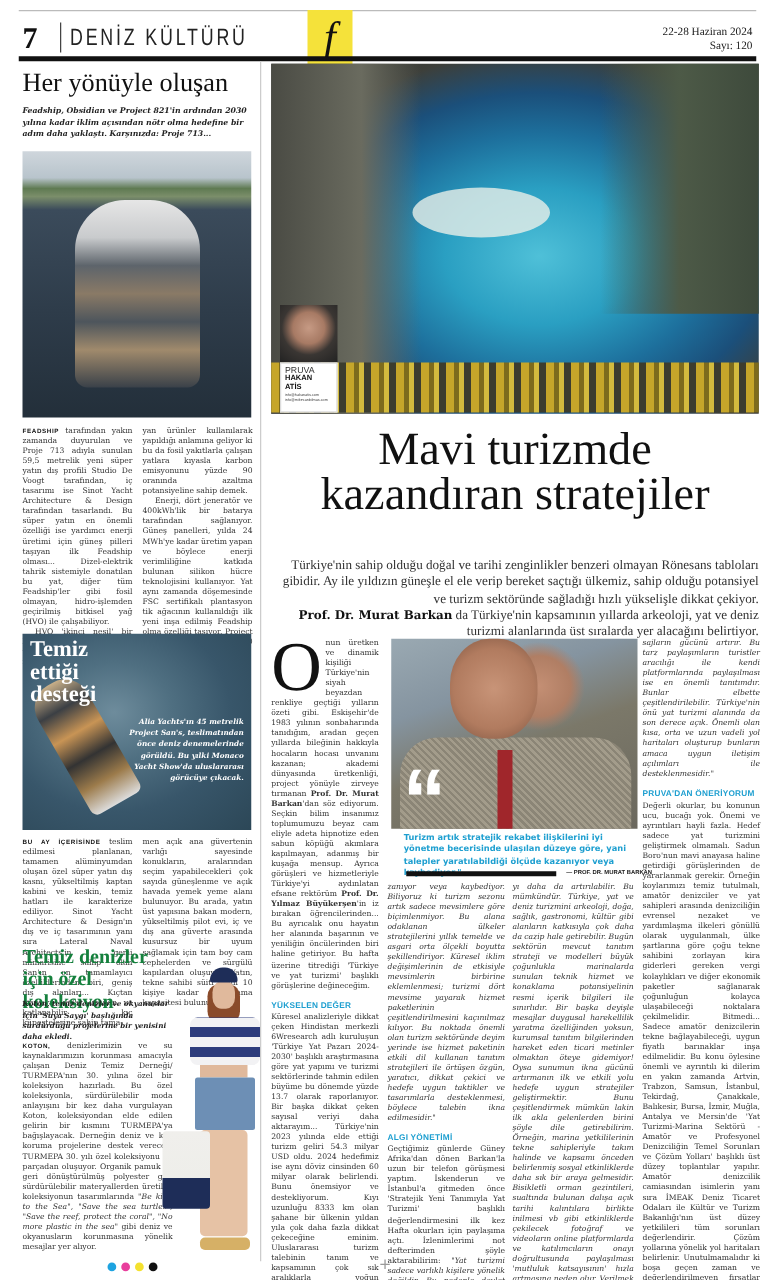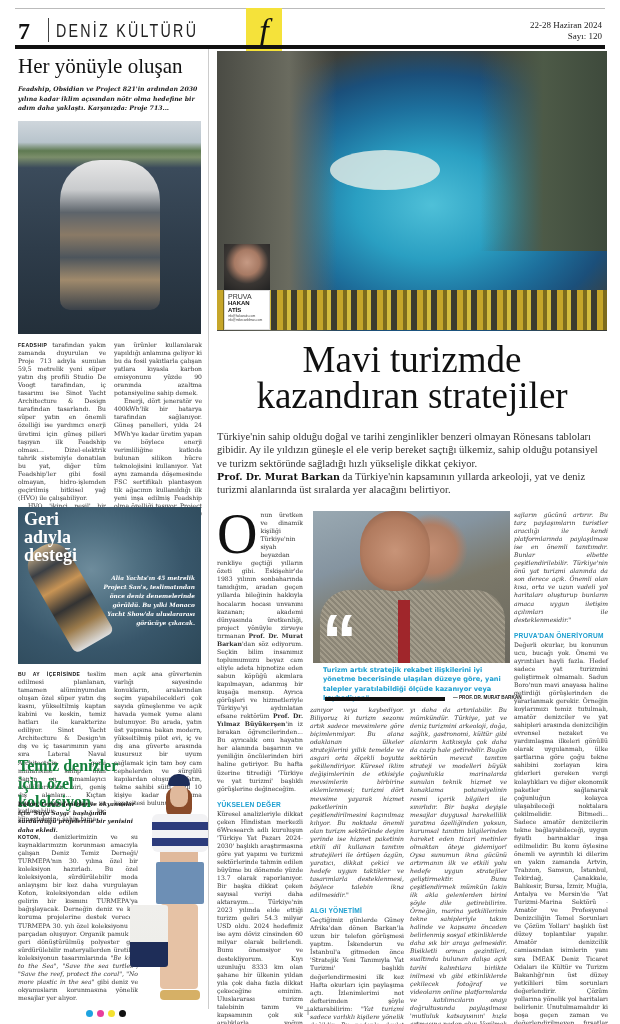--- a/index.html
+++ b/index.html
@@ -45,21 +45,21 @@
 .m-face{left:170px;top:785px;width:18px;height:22px;background:#e0b99c;border-radius:40%}
 .m-hair{left:166px;top:788px;width:26px;height:30px;background:#8a4b2a;border-radius:30%;z-index:0}
 .m-shirt{left:152px;top:814px;width:56px;height:38px;background:repeating-linear-gradient(180deg,#f2f2f4 0 8px,#2d3c7c 8px 16px);border-radius:6px}
 .m-midriff{left:160px;top:852px;width:38px;height:10px;background:#e0b99c}
 .m-shorts{left:156px;top:862px;width:48px;height:42px;background:#6d8fb5;border-radius:2px}
 .m-legs{left:160px;top:904px;width:38px;height:85px;background:#e6c2a5;border-radius:4px}
 .m-bag{left:130px;top:905px;width:38px;height:62px;background:linear-gradient(180deg,#f0efec 0%,#eeeeea 60%,#1e2d58 60%,#1e2d58 100%);border-radius:3px}
 .m-shoes{left:160px;top:990px;width:40px;height:10px;background:#d6b066;border-radius:4px}
 .cmyk{top:1010px;width:7px;height:7px;border-radius:50%}
 .h-main{left:217px;top:342px;width:390px;text-align:center;font-family:"Liberation Serif",serif;font-size:37px;line-height:36px;color:#111;font-weight:300}
-.standfirst-m{left:217px;top:430px;width:390px;text-align:left;font-family:"Liberation Serif",serif;font-size:10.5px;line-height:13.3px;color:#333}
+.standfirst-m{left:217px;top:446px;width:390px;text-align:right;font-family:"Liberation Serif",serif;font-size:10.5px;line-height:13.3px;color:#333}
 .standfirst-m b{font-family:"DejaVu Serif",serif;font-size:9.5px;color:#111}
 .photo-barkan{left:313px;top:511px;width:197px;height:152px;background:radial-gradient(ellipse at 60% 25%,#c48f74 0%,#b07e64 15%,rgba(0,0,0,0) 22%),linear-gradient(160deg,#9aa9b2 0%,#8594a0 30%,#7b7869 55%,#6b685e 100%)}
 .barkan-suit{left:320px;top:590px;width:185px;height:73px;background:repeating-linear-gradient(45deg,#8b8576 0 2px,#a39c8b 2px 4px);border-radius:30px 30px 0 0}
 .barkan-tie{left:398px;top:600px;width:12px;height:63px;background:#a0262b}
 .barkan-head{left:360px;top:511px;width:70px;height:80px;background:radial-gradient(circle at 50% 50%,#c89478 0%,#b17b5f 60%,#7d5541 100%);border-radius:45%}
 .quote-mark{left:322px;top:615px;font-family:"Liberation Sans",sans-serif;font-size:70px;font-weight:bold;color:#fff;line-height:50px}
 .pull-quote{left:323px;top:666px;width:190px;font-family:"DejaVu Sans",sans-serif;font-size:6.6px;line-height:9.3px;color:#1e9fd0;font-weight:bold}
 .quote-bar{left:325px;top:697px;width:120px;height:4px;background:#111}
 .quote-attr{left:453px;top:695px;font-family:"Liberation Sans",sans-serif;font-size:4.7px;font-weight:bold;color:#222}
 .col-m2{left:217px;top:511px;width:86px}
@@ -98,22 +98,22 @@
   <p class="ind">HVO 'ikinci nesil' bir biyoyakıttır; bu, gıda üretimiyle rekabet eden mahsuller yerine</p>
 </div>
 <div class="abs body-text col-a2">
   <p>yan ürünler kullanılarak yapıldığı anlamına geliyor ki bu da fosil yakıtlarla çalışan yatlara kıyasla karbon emisyonunu yüzde 90 oranında azaltma potansiyeline sahip demek.</p>
   <p class="ind">Enerji, dört jeneratör ve 400kWh'lik bir batarya tarafından sağlanıyor. Güneş panelleri, yılda 24 MWh'ye kadar üretim yapan ve böylece enerji verimliliğine katkıda bulunan silikon hücre teknolojisini kullanıyor. Yat aynı zamanda döşemesinde FSC sertifikalı plantasyon tik ağacının kullanıldığı ilk yeni inşa edilmiş Feadship olma özelliği taşıyor. Project 713'ün menzili ise 5.000 deniz mili.</p>
 </div>
 
 <div class="abs img-yacht2"></div>
 <div class="abs yacht2-boat"></div>
 <div class="abs h-geri">
-  <div>Geri</div>
-  <div>adıyla</div>
+  <div>Temiz</div>
+  <div>ettiği</div>
   <div>desteği</div>
 </div>
 <div class="abs caption-geri">Alia Yachts'ın 45 metrelik Project San's, teslimatından önce deniz denemelerinde görüldü. Bu yılki Monaco Yacht Show'da uluslararası görücüye çıkacak.</div>
 <div class="abs body-text col-b1">
   <p><span class="lead">BU AY İÇERİSİNDE</span> <span>teslim edilmesi planlanan, tamamen alüminyumdan oluşan özel süper yatın dış kasnı, yükseltilmiş kaptan kabini ve keskin, temiz hatları ile karakterize ediliyor. Sinot Yacht Architecture &amp; Design'ın dış ve iç tasarımının yanı sıra Lateral Naval Architects'in gemi mimarisine sahip olan San'ın en tamamlayıcı özelliklerinden biri, geniş dış alanları... Kıçtan pruvaya kadar uzanan ve katlanabilir kıç küpeştelerine sahip tama-</span></p>
 </div>
 <div class="abs body-text col-b2">
   <p>men açık ana güvertenin varlığı sayesinde konukların, aralarından seçim yapabilecekleri çok sayıda güneşlenme ve açık havada yemek yeme alanı bulunuyor. Bu arada, yatın üst yapısına bakan modern, yükseltilmiş pilot evi, iç ve dış ana güverte arasında kusursuz bir uyum sağlamak için tam boy cam cephelerden ve sürgülü kapılardan oluşuyor. Yatın, tekne sahibi süiti dahil 10 kişiye kadar konaklama kapasitesi bulunuyor.</p>
 </div>
 

